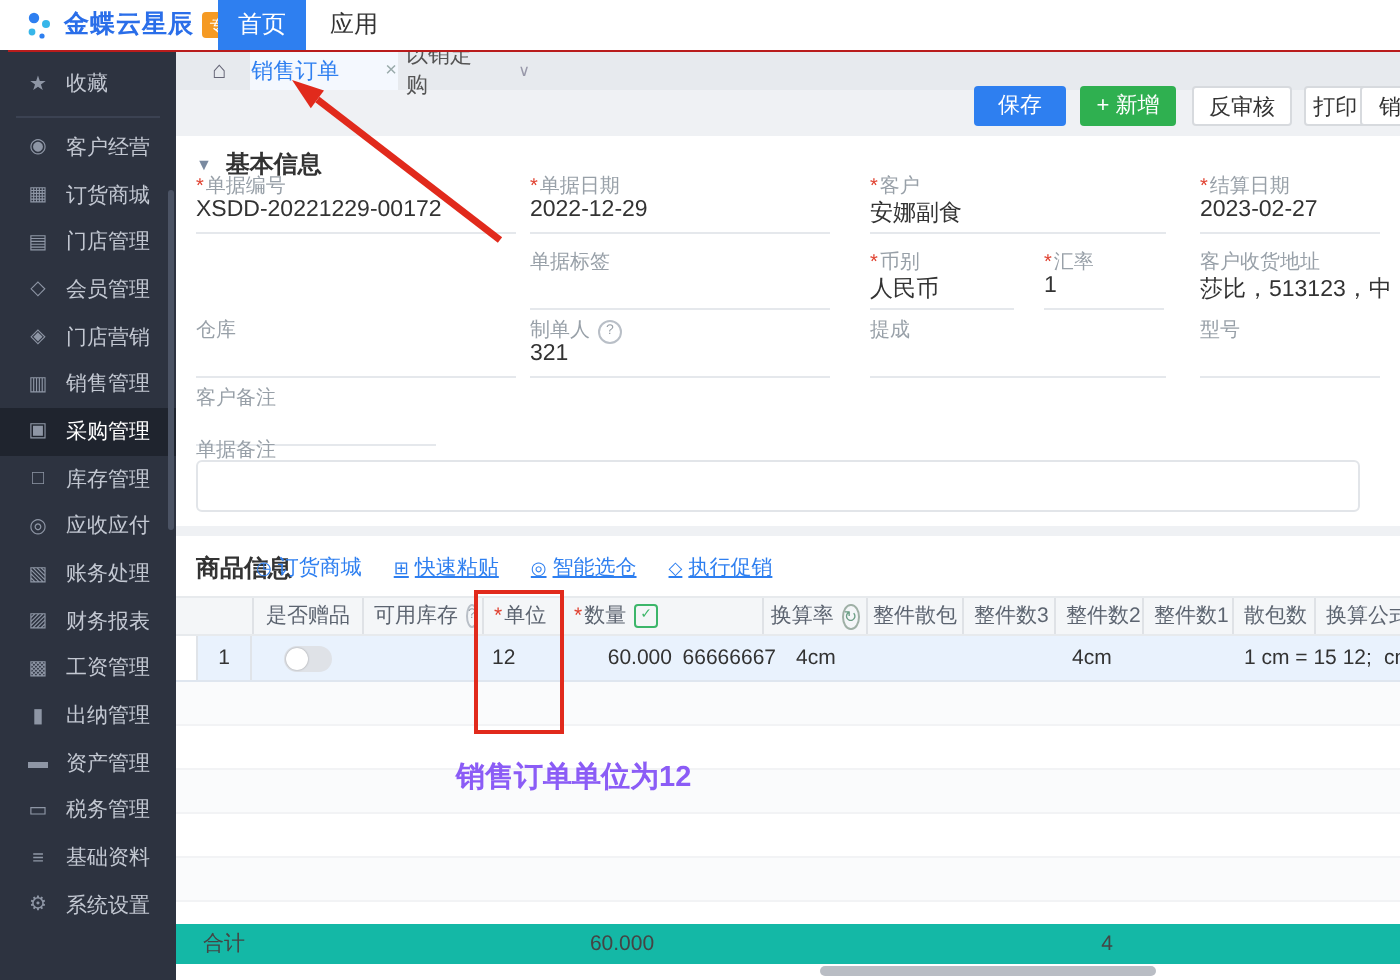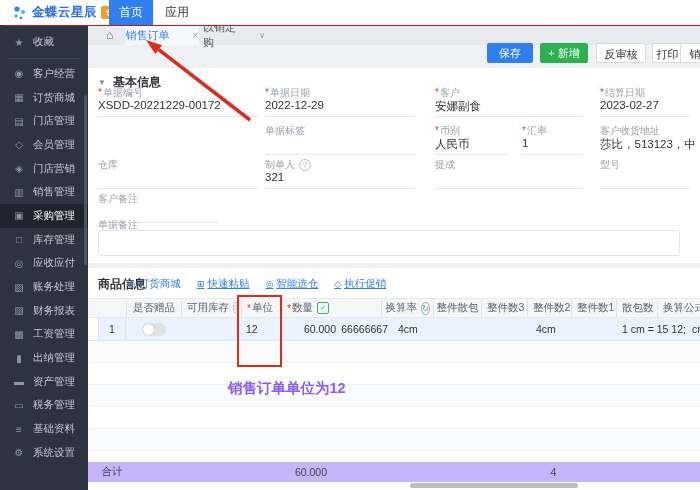--- a/index.html
+++ b/index.html
@@ -62,21 +62,21 @@
   .trow{display:flex;align-items:center;box-sizing:border-box}
   .tc{box-sizing:border-box;padding:0 5px;font-size:10.5px;white-space:nowrap;overflow:hidden;flex:none;height:100%;display:flex;align-items:center}
   .thead{height:20px;background:#f4f6f8;border-top:1px solid #e7eaed;border-bottom:1px solid #e7eaed;color:#5c6470}
   .thead .tc.sep{border-left:1px solid #dfe2e6}
   .tdata{height:23px;background:#e9f2fd;border-bottom:1px solid #dfe6ef;font-size:11px}
   .tdata .tc{color:#333}
   .tdata .tc.c1{border-left:1px solid #e0e4e9;border-right:1px solid #e0e4e9}
   .erow{height:22px;border-bottom:1px solid #f2f3f5}
   .erow.alt{background:#fafbfc}
   .filler{height:11px;background:#fff}
-  .ttotal{height:20px;background:#c4b5fd;font-size:10.5px;color:#444}
+  .ttotal{height:20px;background:#14b8a6;font-size:10.5px;color:#444}
   .spacercell{background:#fff}
   .tg{display:inline-block;width:24px;height:13px;border-radius:7px;background:#dfe2e7;position:relative;cursor:pointer}
   .tg::after{content:"";position:absolute;left:1px;top:1px;width:11px;height:11px;border-radius:50%;background:#fff;box-shadow:0 0 1px rgba(0,0,0,.35)}
   .icalc{display:inline-block;width:10px;height:10px;line-height:10px;text-align:center;border:1px solid #3cb66a;border-radius:2px;
          color:#3cb66a;font-size:7px;margin-left:4px}
   .isync{display:inline-block;width:11px;height:11px;line-height:11px;text-align:center;border:1px solid #9fb0a6;border-radius:50%;
          color:#6b9e85;font-size:8px;margin-left:4px}
   #hscroll{position:absolute;left:322px;top:215px;width:168px;height:5px;border-radius:3px;background:#b9bdc4;cursor:grab}
   
   #overlay{position:absolute;left:0;top:0;z-index:9;pointer-events:none}

